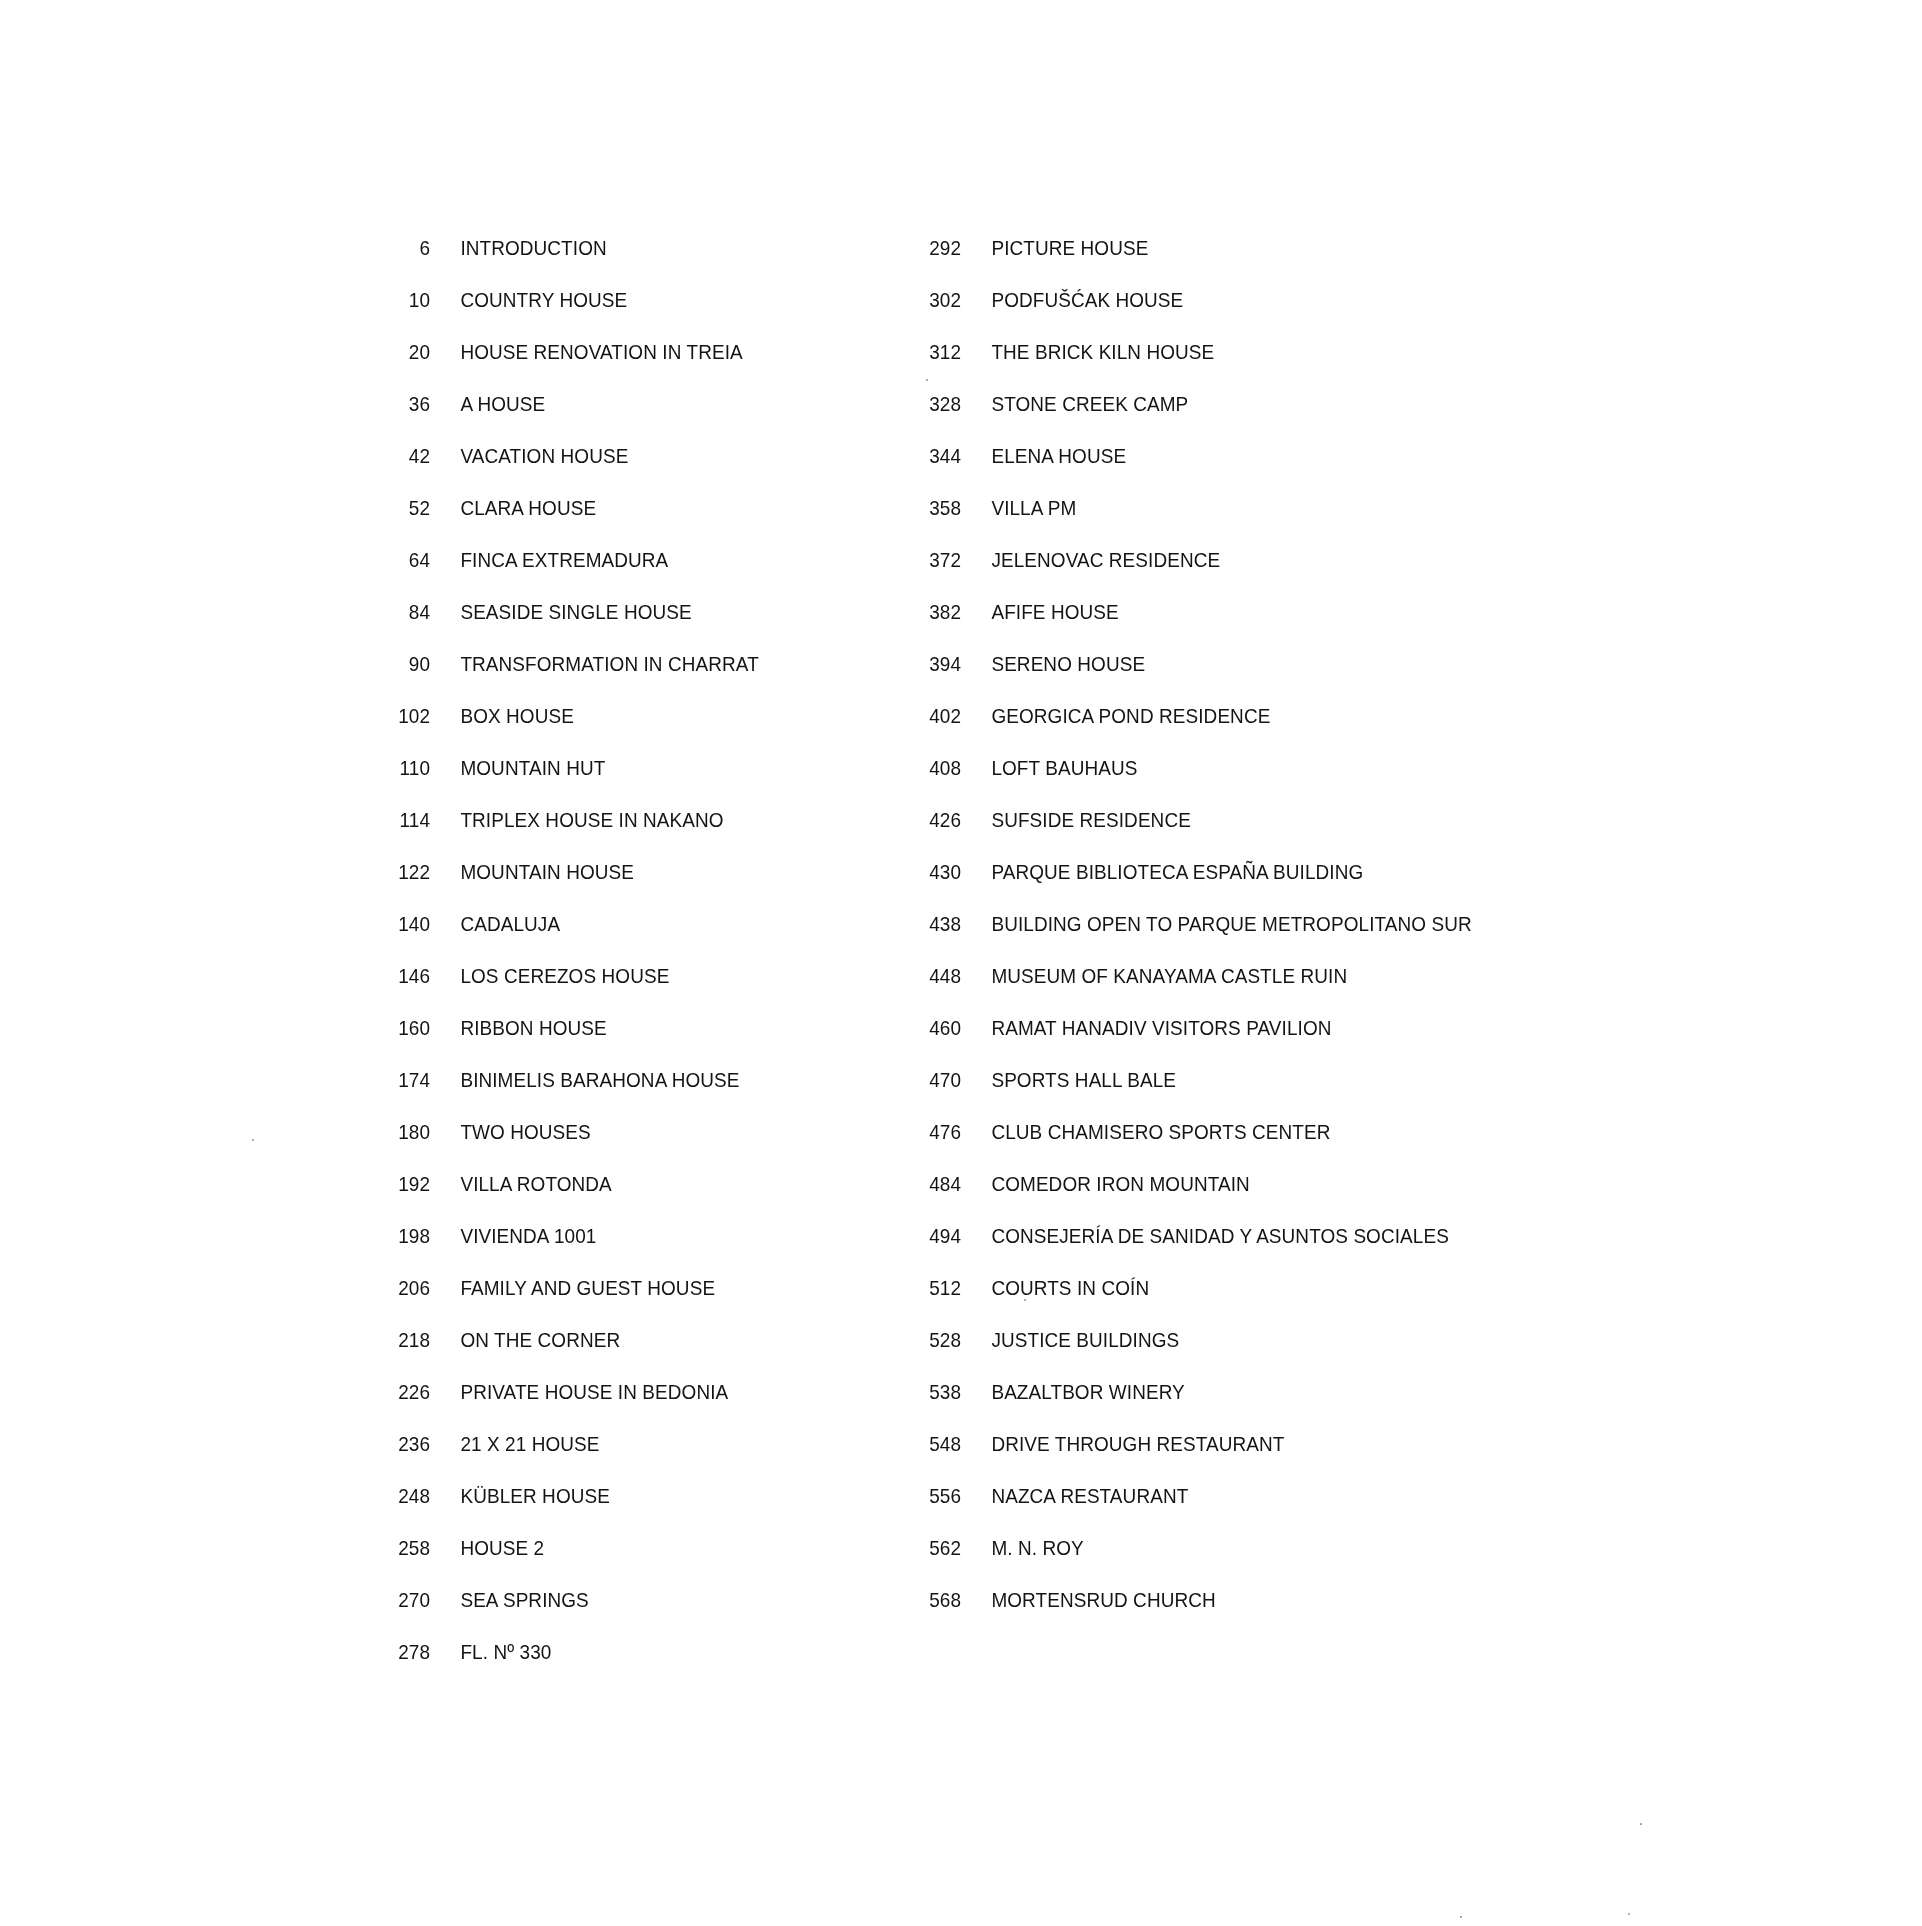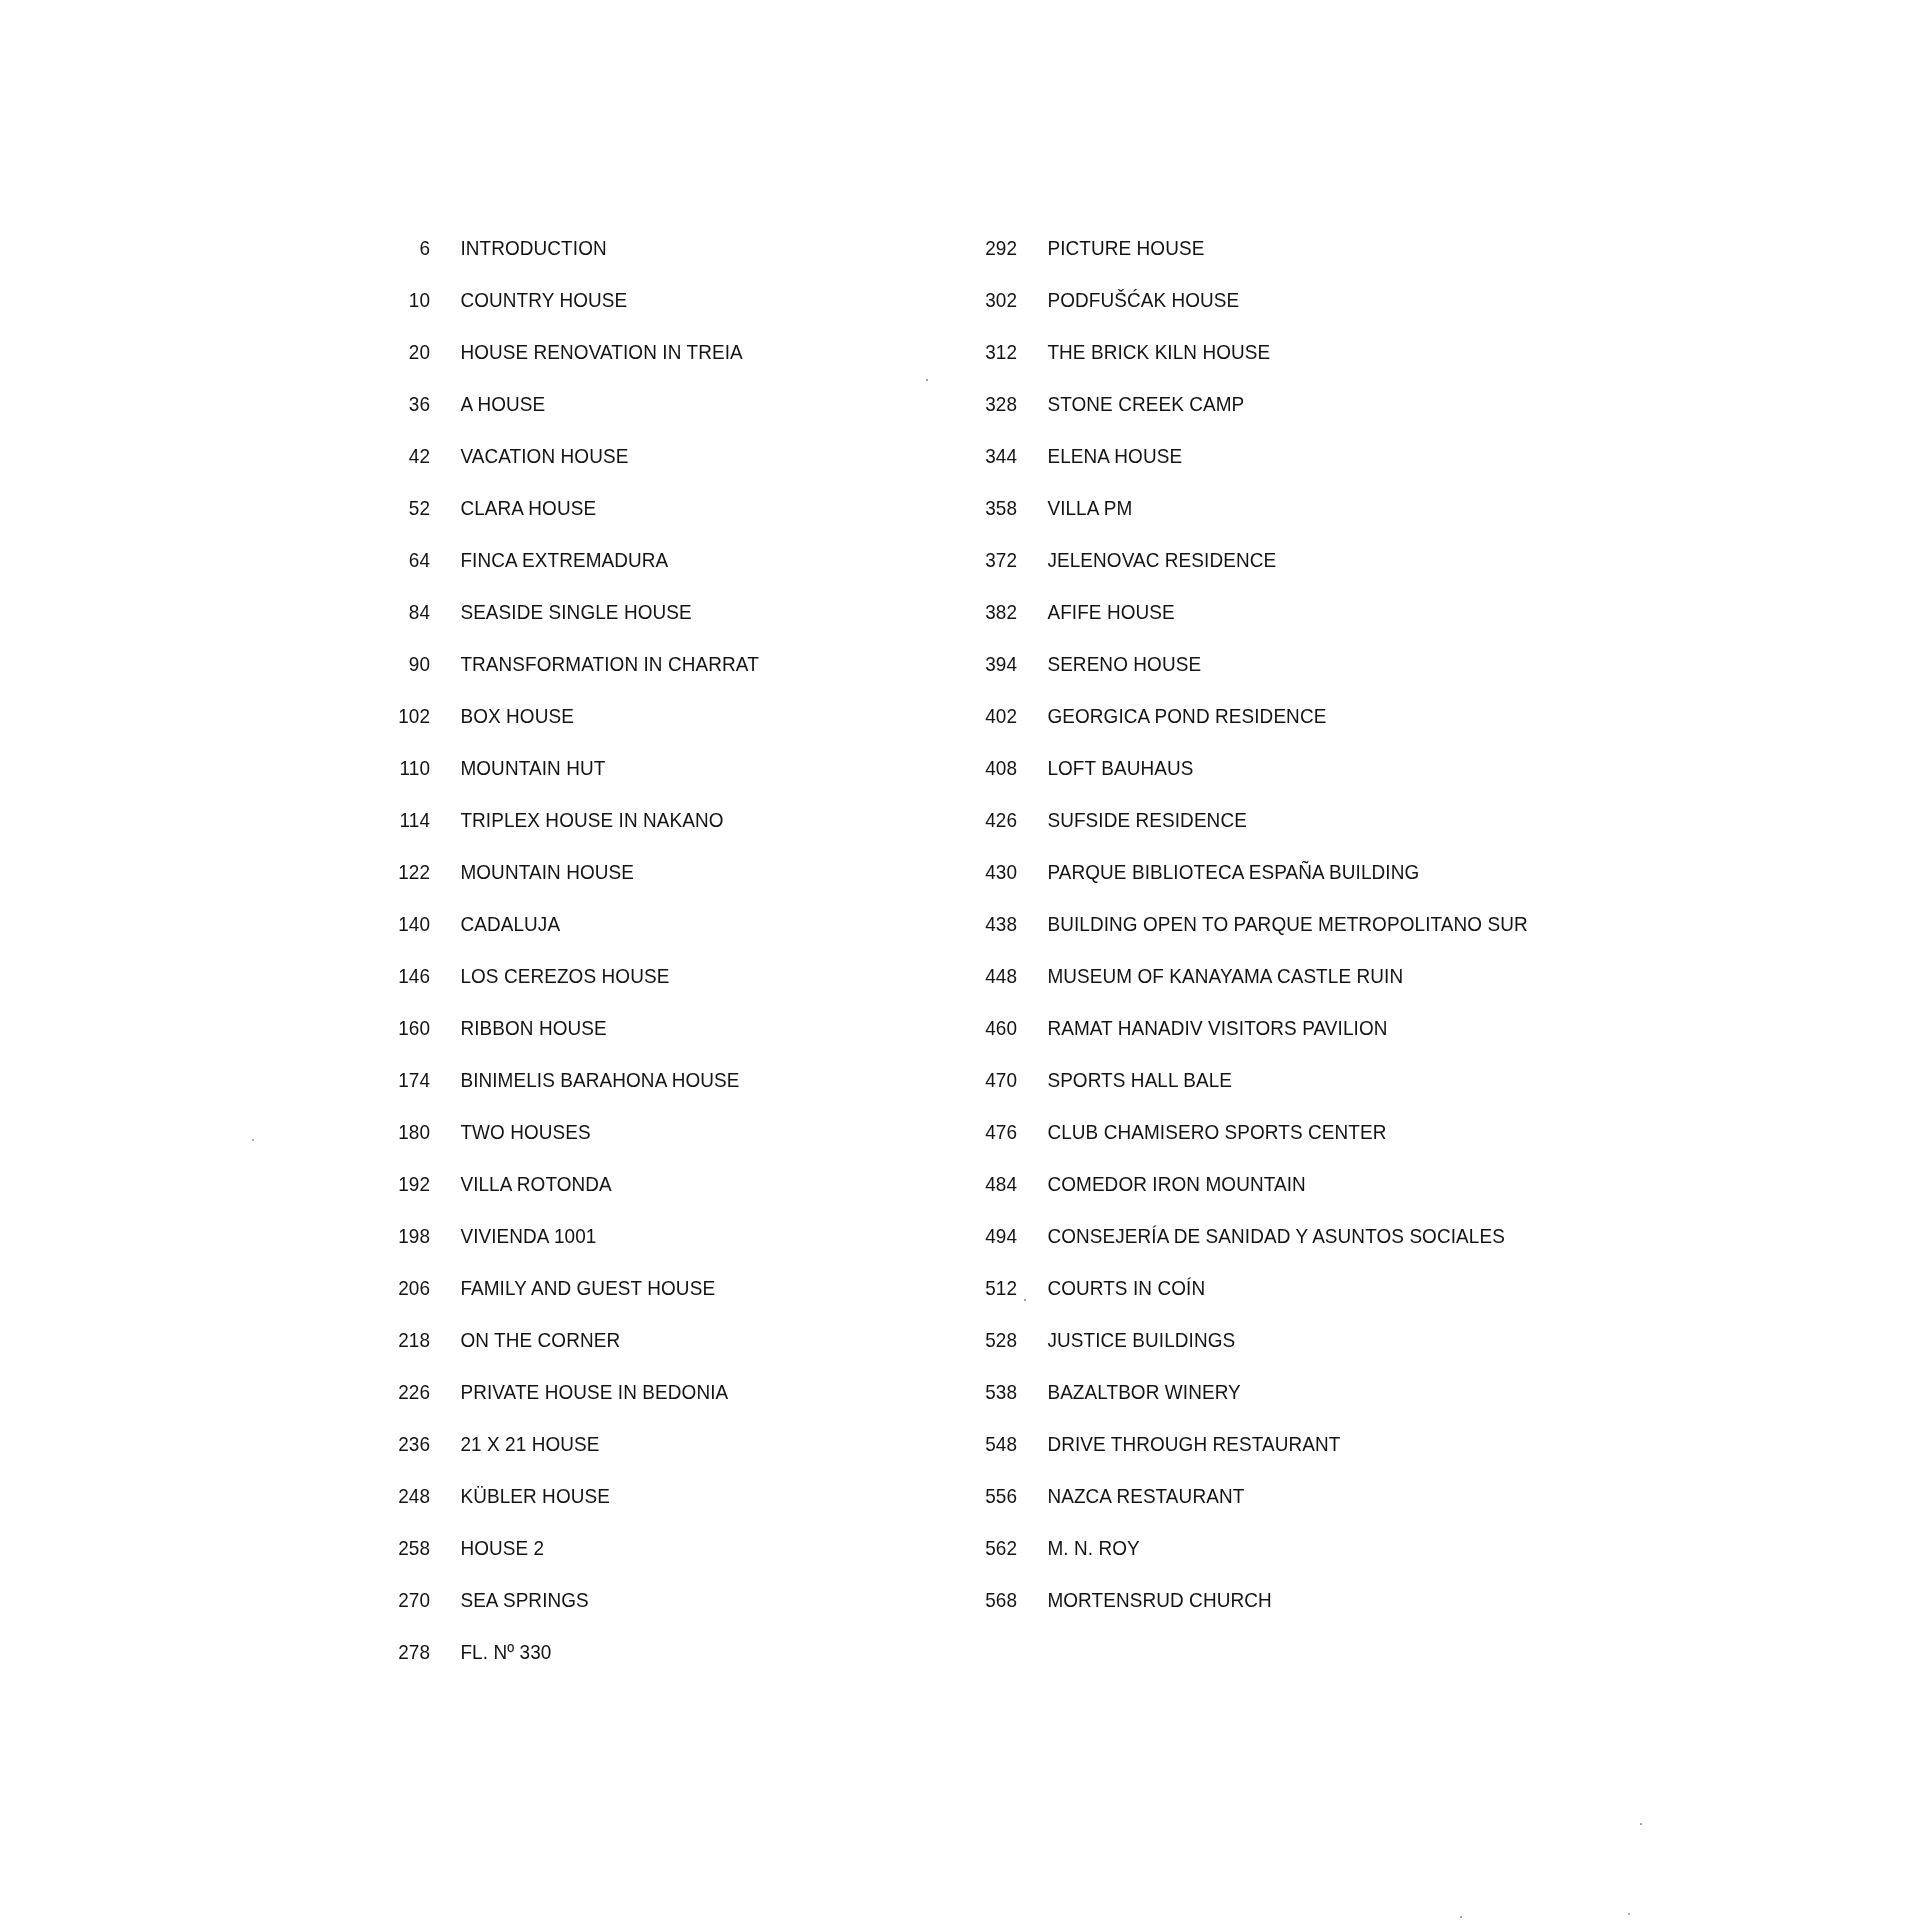--- a/index.html
+++ b/index.html
@@ -19,21 +19,21 @@
       position: absolute;
       left: 0; top: 0;
       width: 1922px;
       height: 1926px;
     }
     .toc-column {
       position: absolute;
       top: 236px;
     }
     .toc-column.left { left: 373px; }
-    .toc-column.right { left: 960px; }
+    .toc-column.right { left: 904px; }
     .toc-row {
       display: flex;
       align-items: baseline;
       height: 52px;
       font-size: 20.6px;
       letter-spacing: 0.1px;
       transform: scaleX(0.92);
       transform-origin: left center;
       white-space: nowrap;
     }

